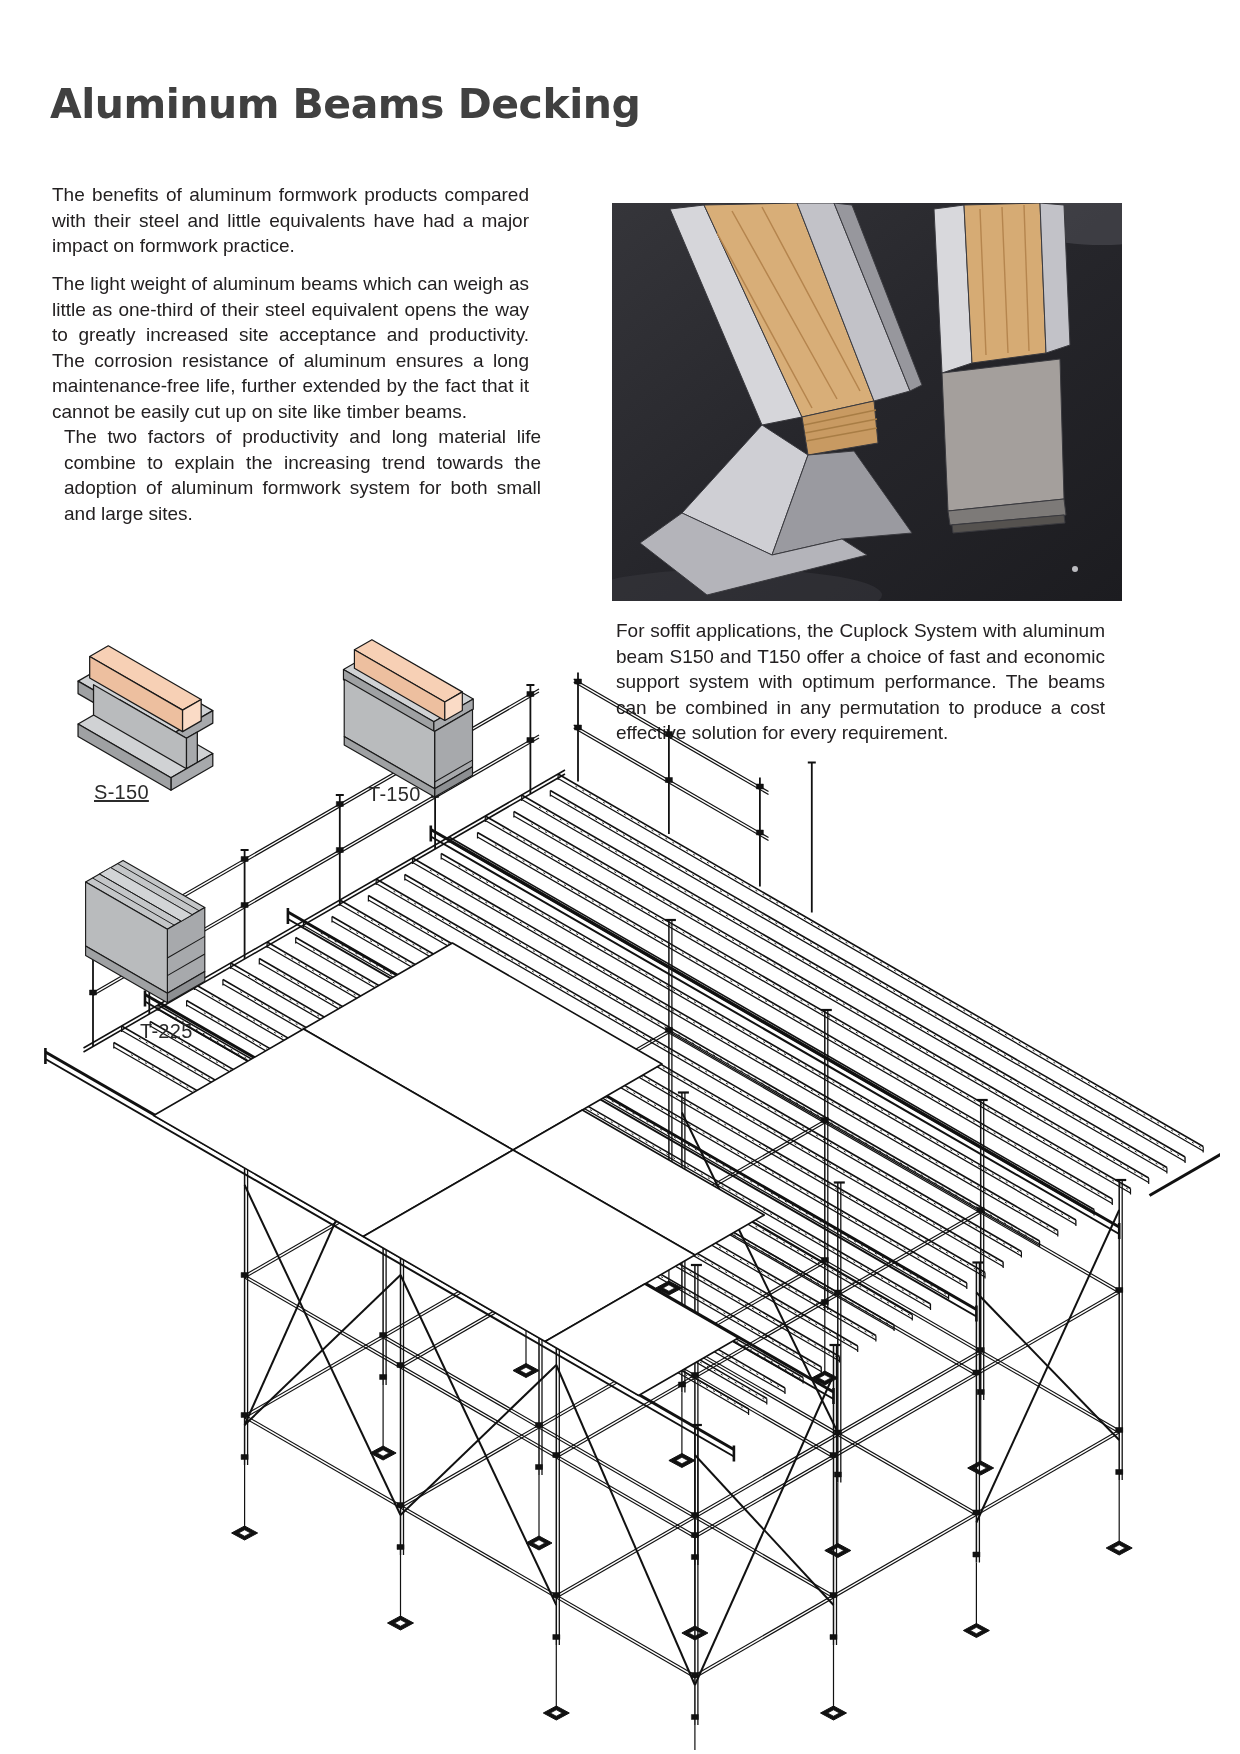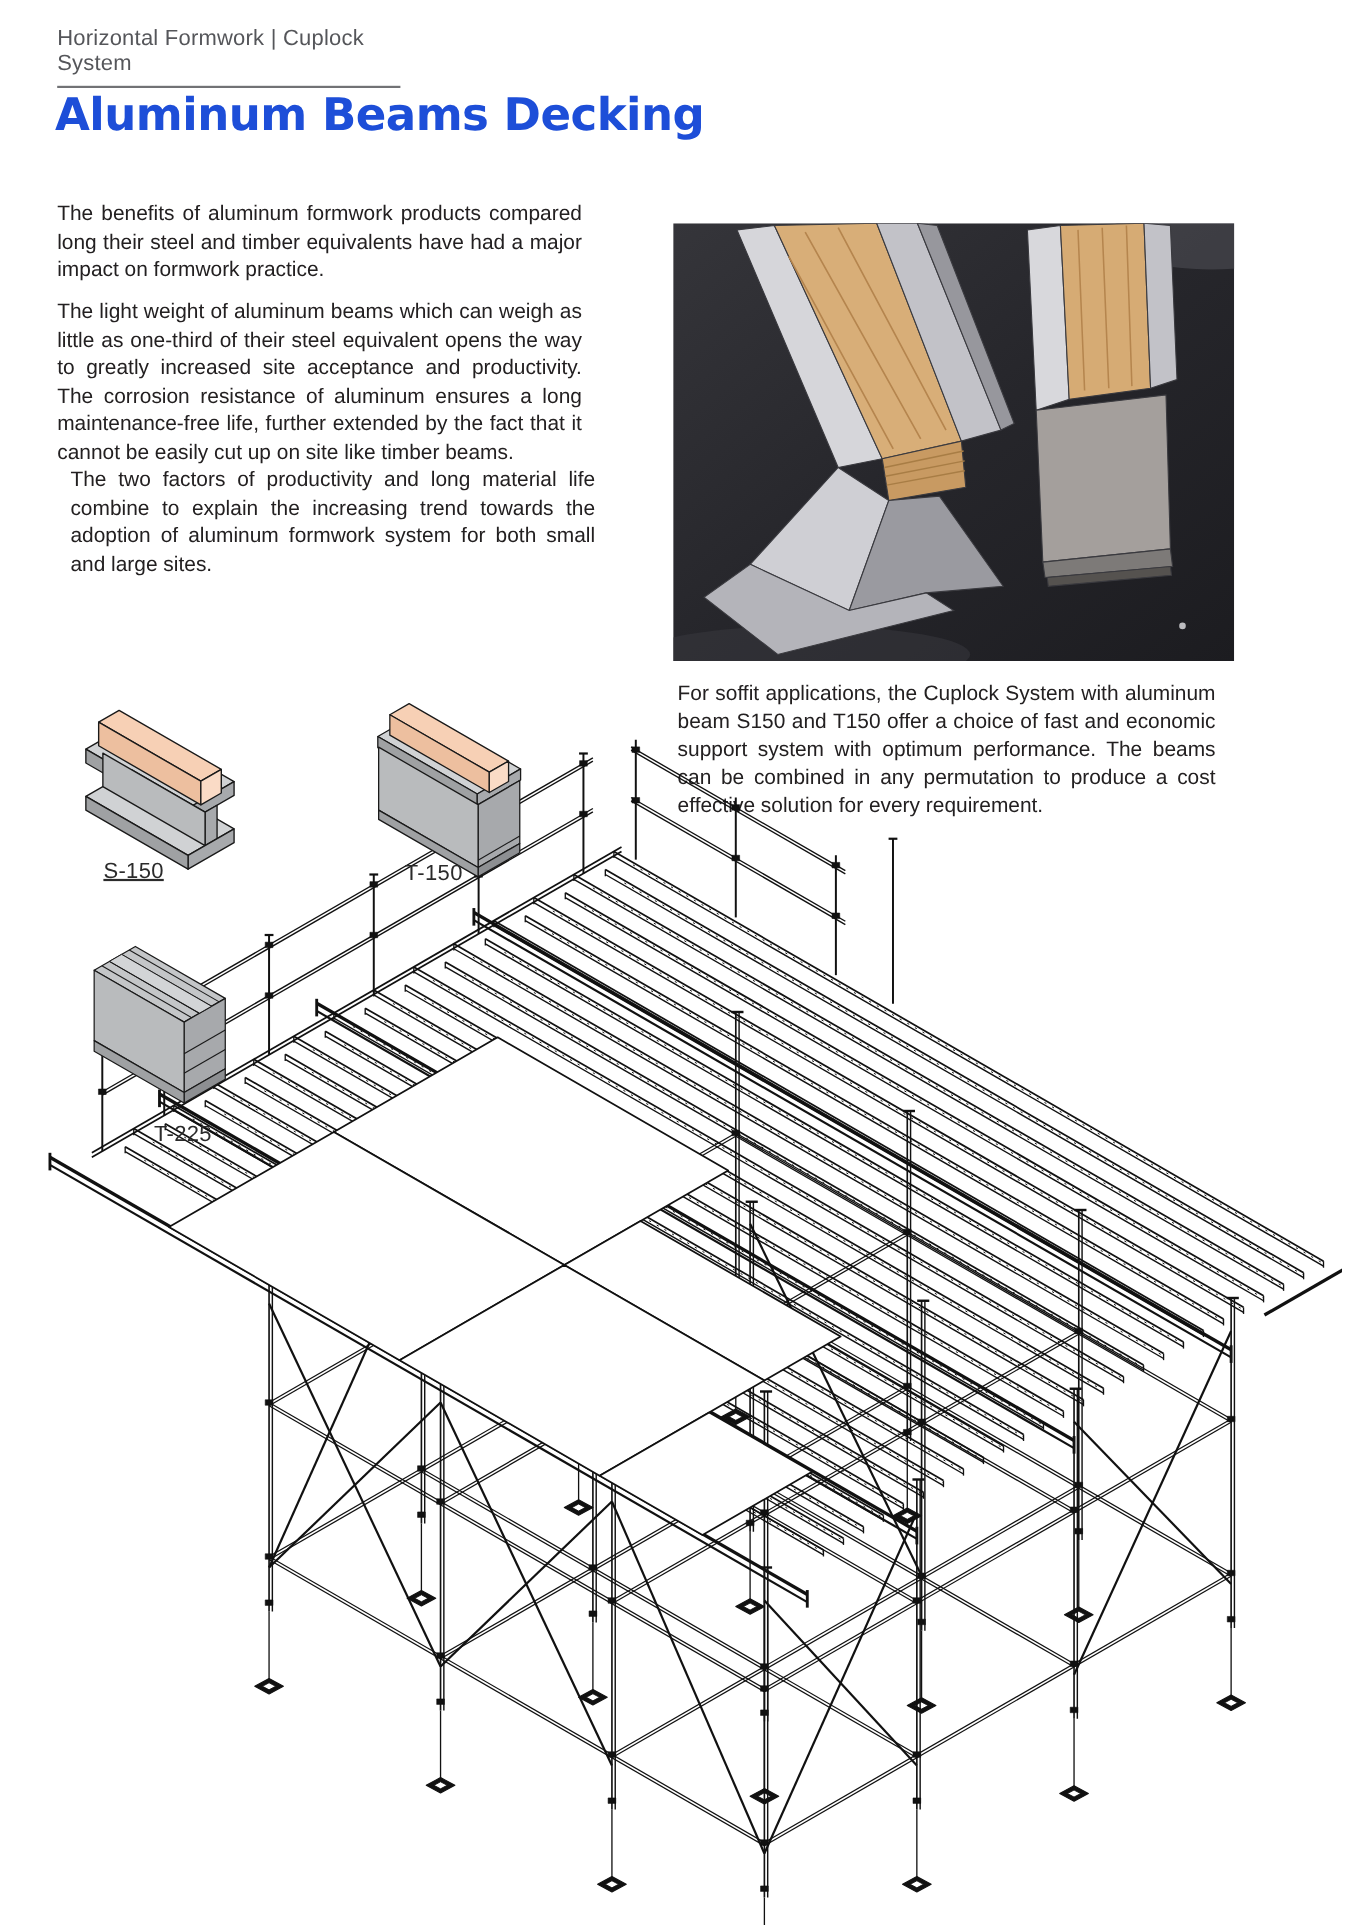--- a/index.html
+++ b/index.html
@@ -9,21 +9,21 @@
     font-family:"Liberation Sans", sans-serif; color:#232021; overflow:hidden;
     margin:0 auto;
   }
   .abs { position:absolute; }
   #breadcrumb {
     left:52px; top:24px; font-size:20px; color:#55565a; letter-spacing:.2px;
     padding-bottom:8px; border-bottom:2px solid #717275; width:312px;
   }
   #page-title {
     left:50px; top:80px; font-family:"DejaVu Sans","Liberation Sans",sans-serif;
-    font-size:41px; font-weight:800; color:#1d4ed8; letter-spacing:-.5px;
+    font-size:41px; font-weight:800; color:#404040; letter-spacing:-.5px;
   }
   .bodytext { font-size:19px; line-height:25.5px; text-align:justify; color:#232021; }
   #para-1 { left:52px; top:182px; width:477px; }
   #para-2 { left:52px; top:271px; width:477px; }
   #para-3 { left:64px; top:424px; width:477px; }
   #photo-frame { left:612px; top:203px; width:510px; height:398px; }
   #photo-caption { left:616px; top:618px; width:489px; }
   #drawing-caption { left:52px; top:1593px; width:335px; z-index:5; }
   .diag-label { font-size:20px; color:#2b2b2b; letter-spacing:.3px; }
   #label-s150 { left:94px;  top:781px;text-decoration:underline; }
@@ -33,25 +33,24 @@
   #diag-t150 { left:331px; top:638px; }
   #diag-t225 { left:64px;  top:858px; }
   #scaffold  { left:30px;  top:620px; pointer-events:none; }
   svg { display:block; }
 </style>
 </head>
 <body>
 
 <div id="page">
 
-  <div id="breadcrumb" class="abs">Horizontal Formwork | Cuplock System</div>
 
   <h1 id="page-title" class="abs">Aluminum Beams Decking</h1>
 
-  <p id="para-1" class="abs bodytext">The benefits of aluminum formwork products compared long their steel and timber equivalents have had a major impact on formwork practice.</p>
+  <p id="para-1" class="abs bodytext">The benefits of aluminum formwork products compared with their steel and little equivalents have had a major impact on formwork practice.</p>
   <p id="para-2" class="abs bodytext">The light weight of aluminum beams which can weigh as little as one-third of their steel equivalent opens the way to greatly increased site acceptance and productivity. The corrosion resistance of aluminum ensures a long maintenance-free life, further extended by the fact that it cannot be easily cut up on site like timber beams.</p>
   <p id="para-3" class="abs bodytext">The two factors of productivity and long material life combine to explain the increasing trend towards the adoption of aluminum formwork system for both small and large sites.</p>
 
   <svg id="photo-frame" class="abs" width="510" height="398" viewBox="0 0 510 398">
     <defs>
       <linearGradient id="pbg" x1="0" y1="0" x2="1" y2="1">
         <stop offset="0" stop-color="#35353a"></stop>
         <stop offset="0.5" stop-color="#26262b"></stop>
         <stop offset="1" stop-color="#1c1c20"></stop>
       </linearGradient>

